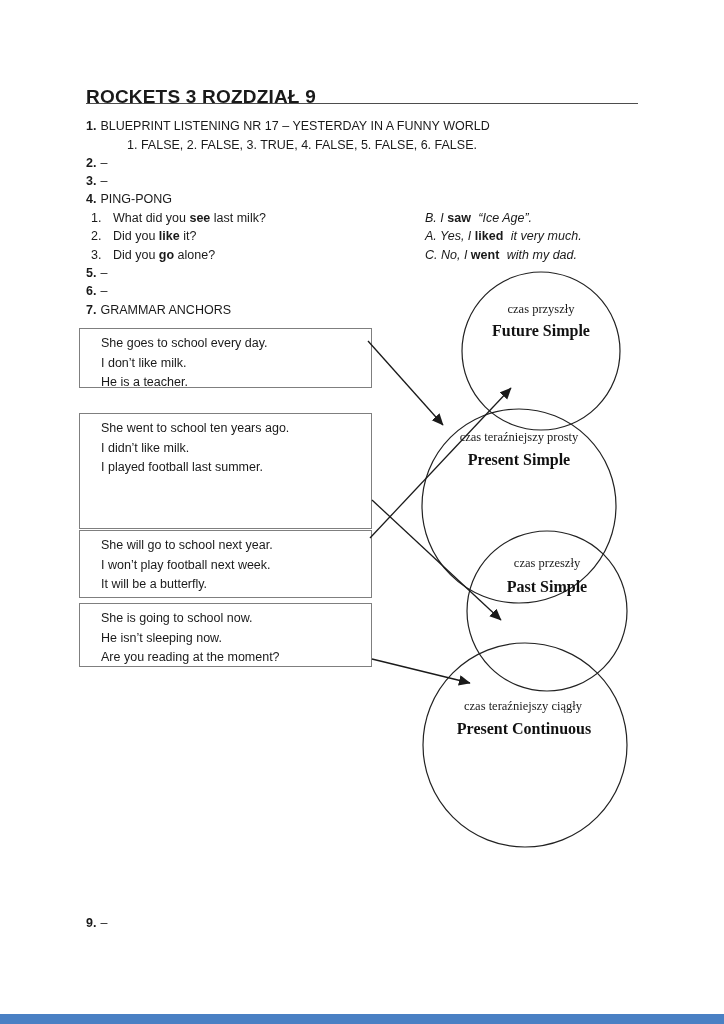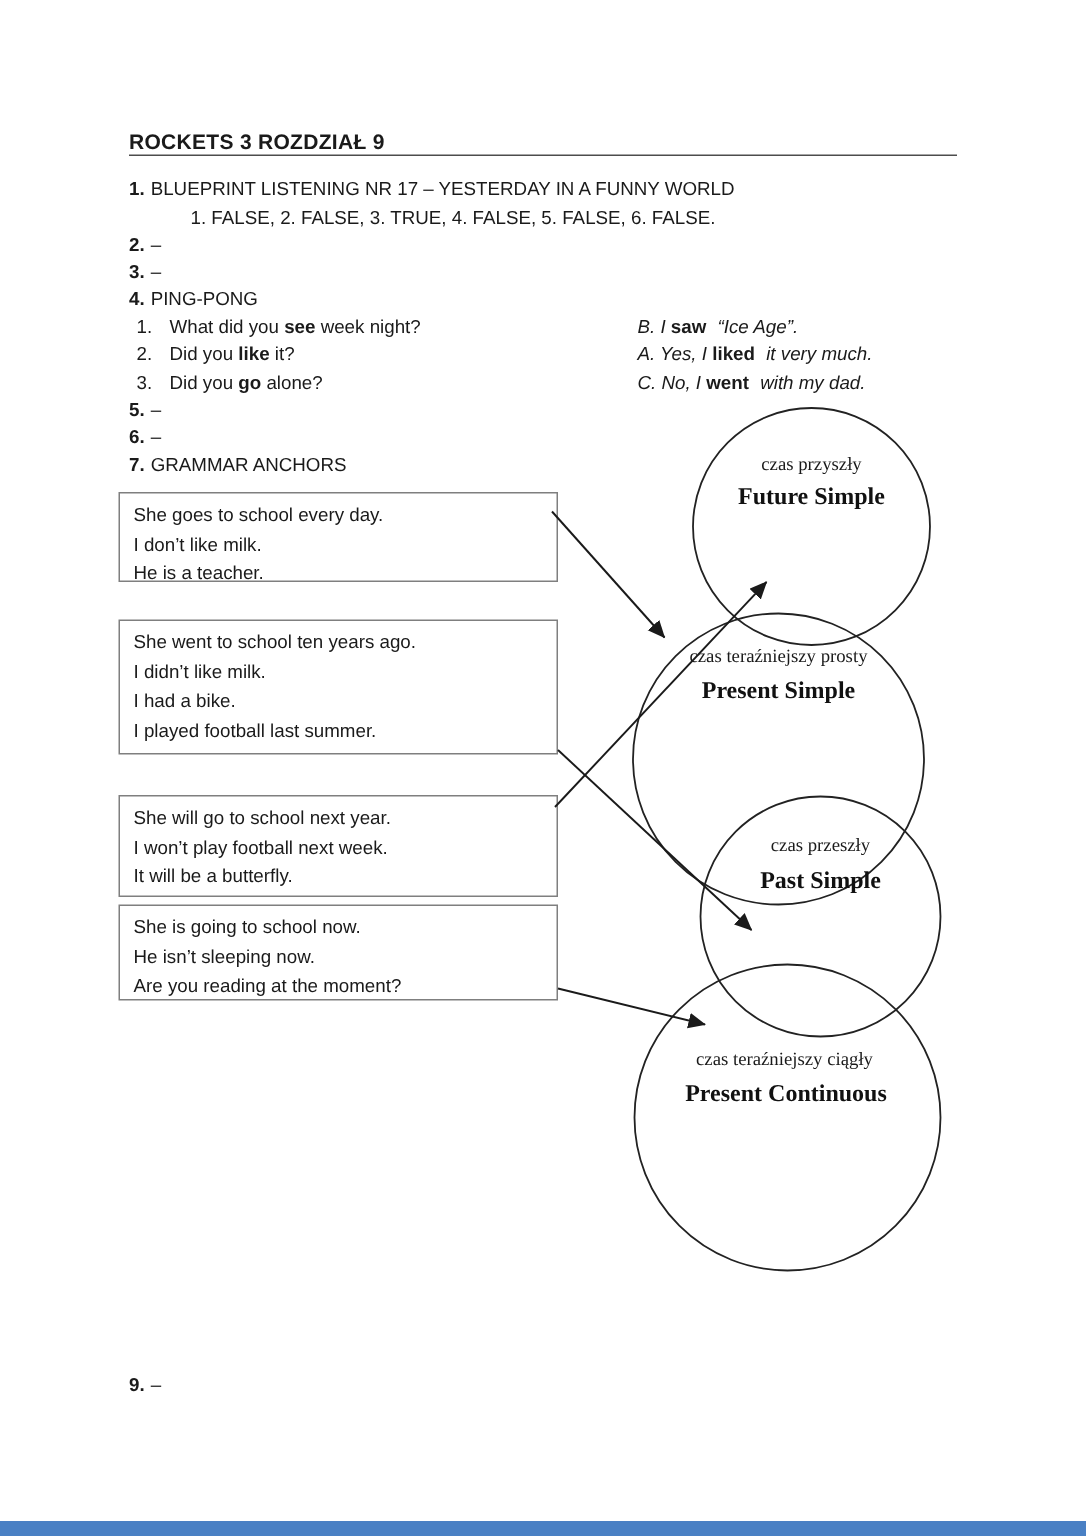--- a/index.html
+++ b/index.html
@@ -4,29 +4,29 @@
 <style>
   html,body{margin:0;padding:0;}
   body{
     width:724px;height:1024px;position:relative;background:#ffffff;
     font-family:"Liberation Sans","DejaVu Sans",sans-serif;
     color:#1a1a1a;overflow:hidden;
   }
   .page{position:absolute;inset:0;}
   .tline{position:absolute;font-size:12.5px;line-height:18px;white-space:nowrap;}
   .tline b{font-weight:bold;margin-right:4px;}
-  .title{position:absolute;left:86px;top:86px;font-size:14px;font-weight:bold;letter-spacing:.2px;}
+  .title{position:absolute;left:86px;top:86px;font-size:19px;font-weight:bold;letter-spacing:.2px;}
   .rule{position:absolute;left:86px;top:103px;width:552px;height:0;border-top:1.4px solid #4d4d4d;}
   .ans{font-style:italic;margin-left:18px;}
   .ans b{font-style:normal;}
   .qtext b{margin:0;}
   .sbox{
     position:absolute;left:79px;width:293px;box-sizing:border-box;
     border:1.5px solid #7f7f7f;background:#fff;
-    padding:5px 9px 0 9px;font-size:12.5px;line-height:19.5px;
+    padding:5px 9px 0 21px;font-size:12.5px;line-height:19.5px;
   }
   .sbox div{white-space:nowrap;}
   svg.overlay{position:absolute;left:0;top:0;pointer-events:none;}
   .c-pl{font-family:"Liberation Serif","DejaVu Serif",serif;font-size:12.5px;fill:#1a1a1a;}
   .c-en{font-family:"Liberation Serif","DejaVu Serif",serif;font-size:16px;font-weight:bold;fill:#111;}
   .bottom-bar{position:absolute;left:0;top:1014px;width:724px;height:10px;}
 </style>
 </head>
 <body>
 
@@ -44,21 +44,21 @@
     <b>2.</b><span>–</span>
   </div>
   <div class="tline" style="left:86px;top:172px">
     <b>3.</b><span>–</span>
   </div>
   <div class="tline" style="left:86px;top:190px">
     <b>4.</b><span>PING-PONG</span>
   </div>
 
   <div class="tline" style="left:91px;top:209px">1.</div>
-  <div class="tline qtext" style="left:113px;top:209px"><span>What did you </span><b>see</b><span>  week night?</span></div>
+  <div class="tline qtext" style="left:113px;top:209px"><span>What did you </span><b>see</b><span>  last milk?</span></div>
   <div class="tline ans" style="left:407px;top:209px"><span>B. I </span><b>saw</b><span> “Ice Age”.</span></div>
 
   <div class="tline" style="left:91px;top:227px">2.</div>
   <div class="tline qtext" style="left:113px;top:227px"><span>Did you </span><b>like</b><span> it?</span></div>
   <div class="tline ans" style="left:407px;top:227px"><span>A. Yes, I </span><b>liked</b><span> it very much.</span></div>
 
   <div class="tline" style="left:91px;top:246px">3.</div>
   <div class="tline qtext" style="left:113px;top:246px"><span>Did you </span><b>go</b><span> alone?</span></div>
   <div class="tline ans" style="left:407px;top:246px"><span>C. No, I </span><b>went</b><span>  with my dad.</span></div>
 
@@ -71,24 +71,23 @@
   <div class="tline" style="left:86px;top:301px">
     <b>7.</b><span>GRAMMAR ANCHORS</span>
   </div>
 
   <div class="sbox" style="top:328px;height:60px">
     <div>She goes to school every day.</div>
     <div>I don’t like milk.</div>
     <div>He is a teacher.</div>
   </div>
 
-  <div class="sbox" style="top:413px;height:90px">
+  <div class="sbox" style="top:413px;height:116px">
     <div>She went to school ten years ago.</div>
     <div>I didn’t like milk.</div>
-    <div>I had a bike.</div>
     <div>I played football last summer.</div>
   </div>
 
   <div class="sbox" style="top:530px;height:68px">
     <div>She will go to school next year.</div>
     <div>I won’t play football next week.</div>
     <div>It will be a butterfly.</div>
   </div>
 
   <div class="sbox" style="top:603px;height:64px">

